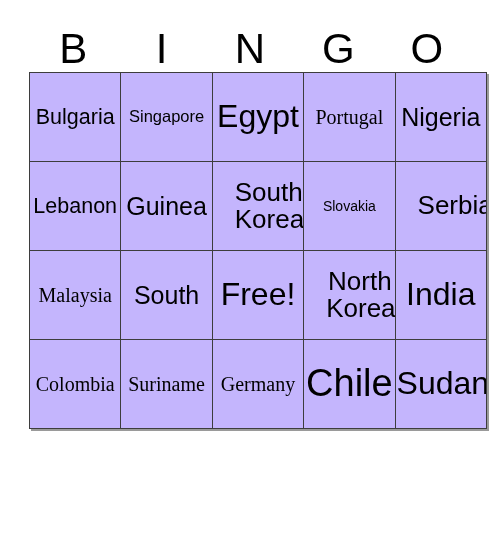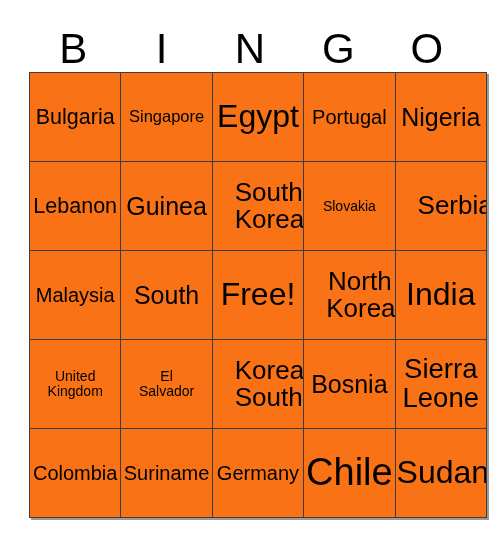--- a/index.html
+++ b/index.html
@@ -53,33 +53,33 @@
     margin-top: 0px;
   }
   #grid td {
     width: 88.4px;
     height: 88px;
     border: 1px solid #3d3d3d;
     padding: 0 1px;
     text-align: center;
     vertical-align: middle;
     overflow: hidden;
-    background: #f97316;
+    background: #c4b5fd;
   }
   .cell-text {
     display: block;
     line-height: 1.04;
     white-space: pre-line;
     word-break: normal;
   }
 
   
   .fs-xs   { font-size: 16.5px; }
   .fs-s    { font-size: 14px; }
-  .fs-sm   { font-size: 20px;   }
+  .fs-sm   { font-size: 20px; font-family: Liberation Serif, serif;   }
   .fs-m    { font-size: 21.5px; }
   .fs-ml   { font-size: 25px;   }
   .fs-l    { font-size: 27.5px; }
   .fs-xl   { font-size: 26px; margin-left: 21px;   }
   .fs-xxl  { font-size: 32px;   }
   .fs-huge { font-size: 38px;   }
 </style>
 </head>
 <body>
 
@@ -143,41 +143,20 @@
         <td>
             <span class="cell-text fs-xl">North
 Korea</span>
           </td>
         <td>
             <span class="cell-text fs-xxl">India</span>
           </td>
       </tr>
       <tr>
         <td>
-            <span class="cell-text fs-s">United
-Kingdom</span>
-          </td>
-        <td>
-            <span class="cell-text fs-s">El
-Salvador</span>
-          </td>
-        <td>
-            <span class="cell-text fs-xl">Korea,
-South</span>
-          </td>
-        <td>
-            <span class="cell-text fs-ml">Bosnia</span>
-          </td>
-        <td>
-            <span class="cell-text fs-l">Sierra
-Leone</span>
-          </td>
-      </tr>
-      <tr>
-        <td>
             <span class="cell-text fs-sm">Colombia</span>
           </td>
         <td>
             <span class="cell-text fs-sm">Suriname</span>
           </td>
         <td>
             <span class="cell-text fs-sm">Germany</span>
           </td>
         <td>
             <span class="cell-text fs-huge">Chile</span>

